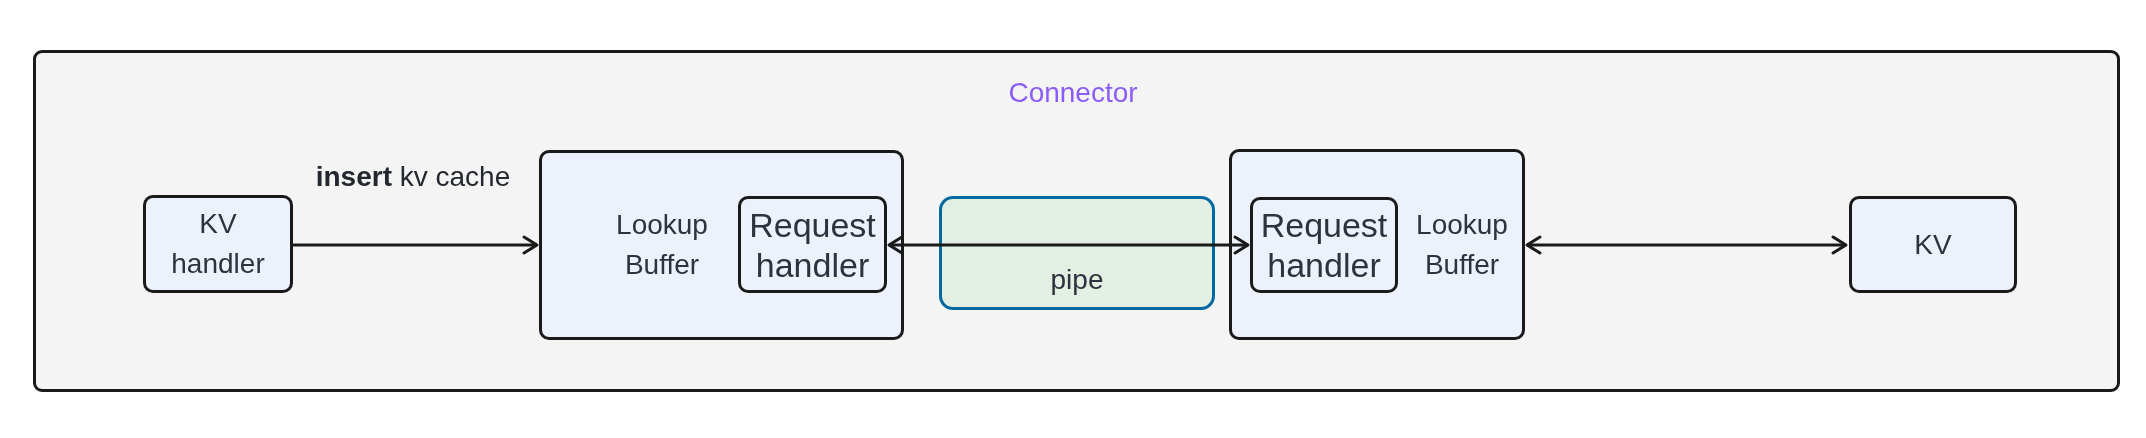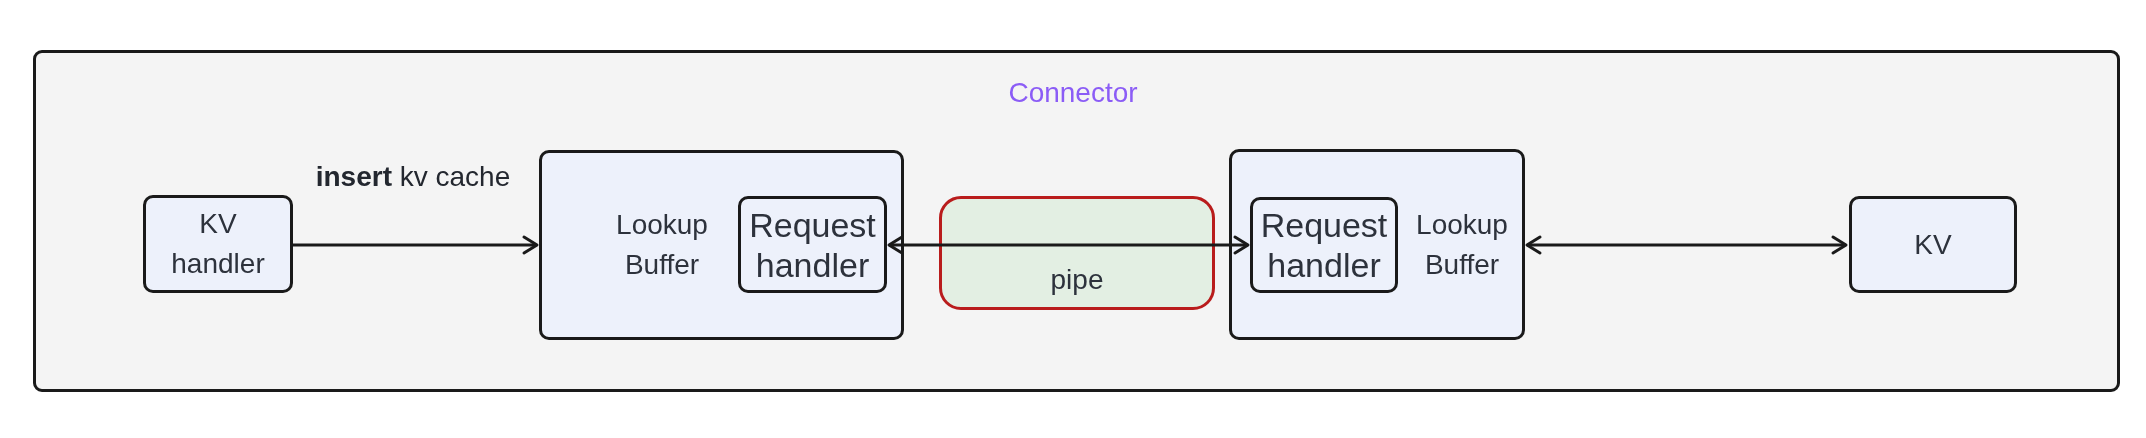--- a/index.html
+++ b/index.html
@@ -16,21 +16,21 @@
     font-size:28px;line-height:34px;color:#8b5cf6;
   }
   .node{
     position:absolute;box-sizing:border-box;background:#edf1fb;
     border:3px solid #1a1a1a;border-radius:10px;
     display:flex;flex-direction:column;justify-content:center;align-items:center;
     font-size:28px;line-height:40px;text-align:center;
   }
   .pipe{
     position:absolute;box-sizing:border-box;background:#e3efe3;
-    border:3px solid #b91c1c;border-radius:22px;
+    border:3px solid #0369a1;border-radius:14px;
   }
   .pipe .pipe-label{
     position:absolute;left:0;bottom:10px;width:100%;text-align:center;
     font-size:28px;line-height:34px;color:#2d323c;
   }
   .inner-label{
     position:absolute;display:flex;flex-direction:column;justify-content:center;
     align-items:center;font-size:28px;line-height:40px;
   }
   .edge-label{

